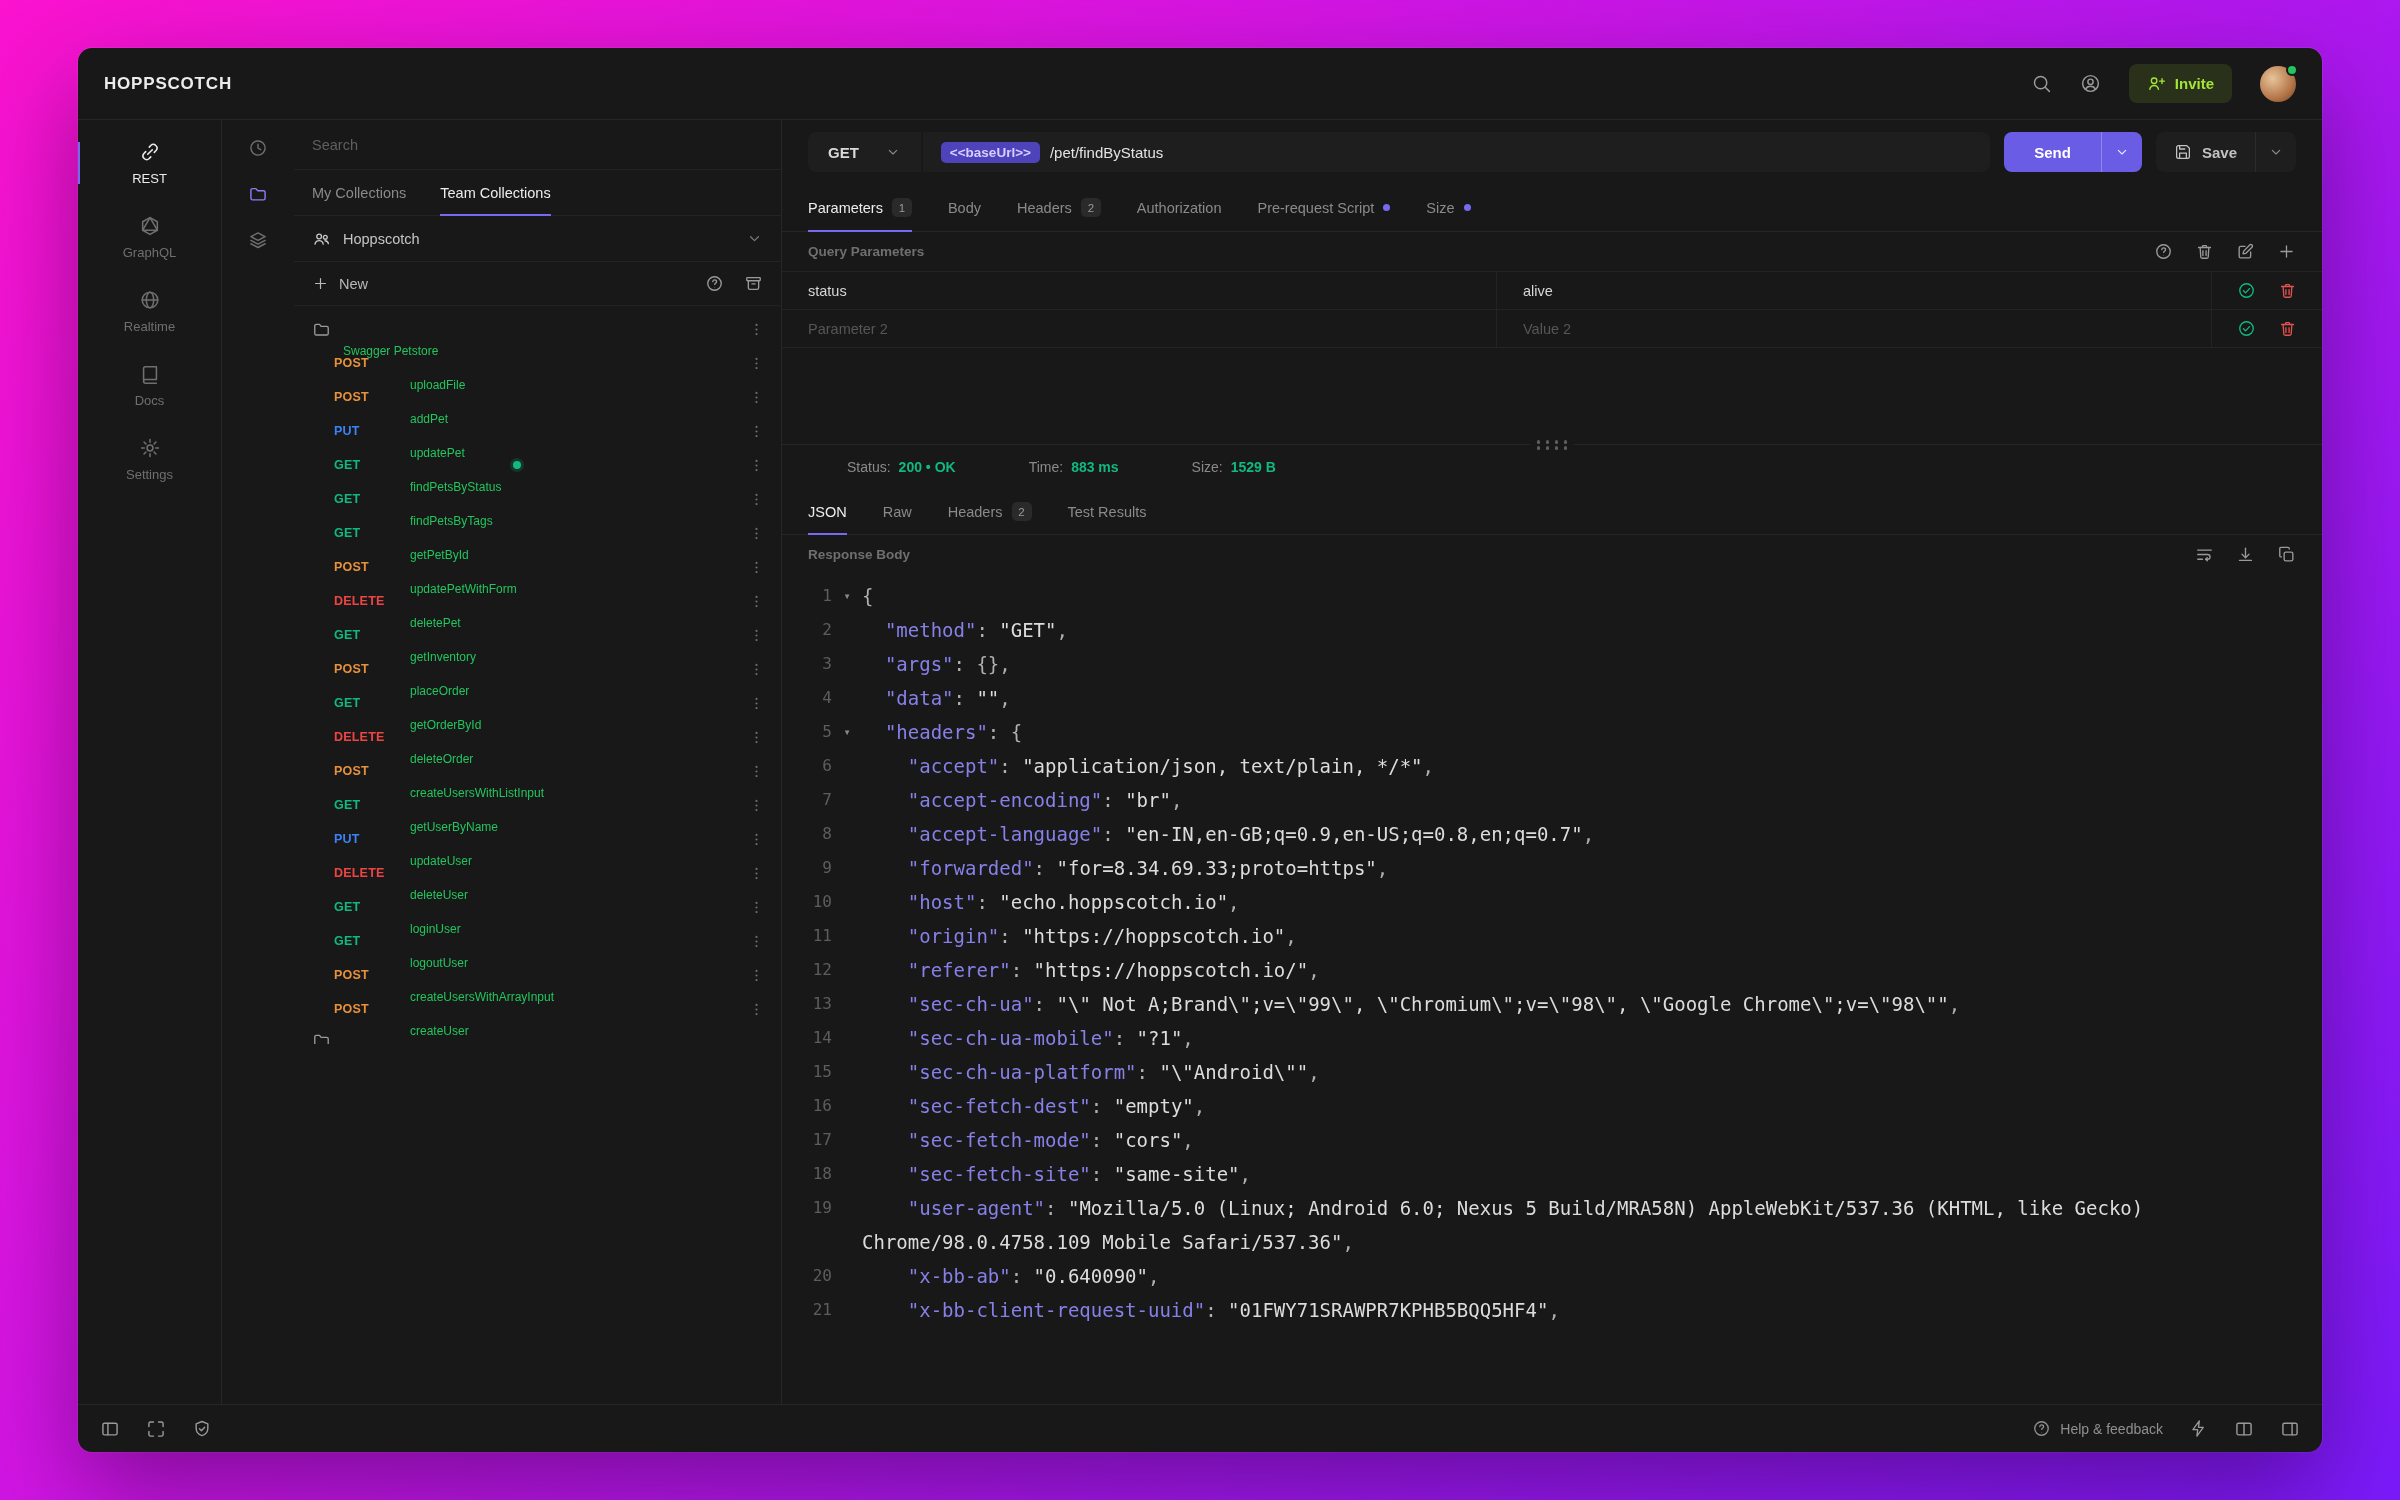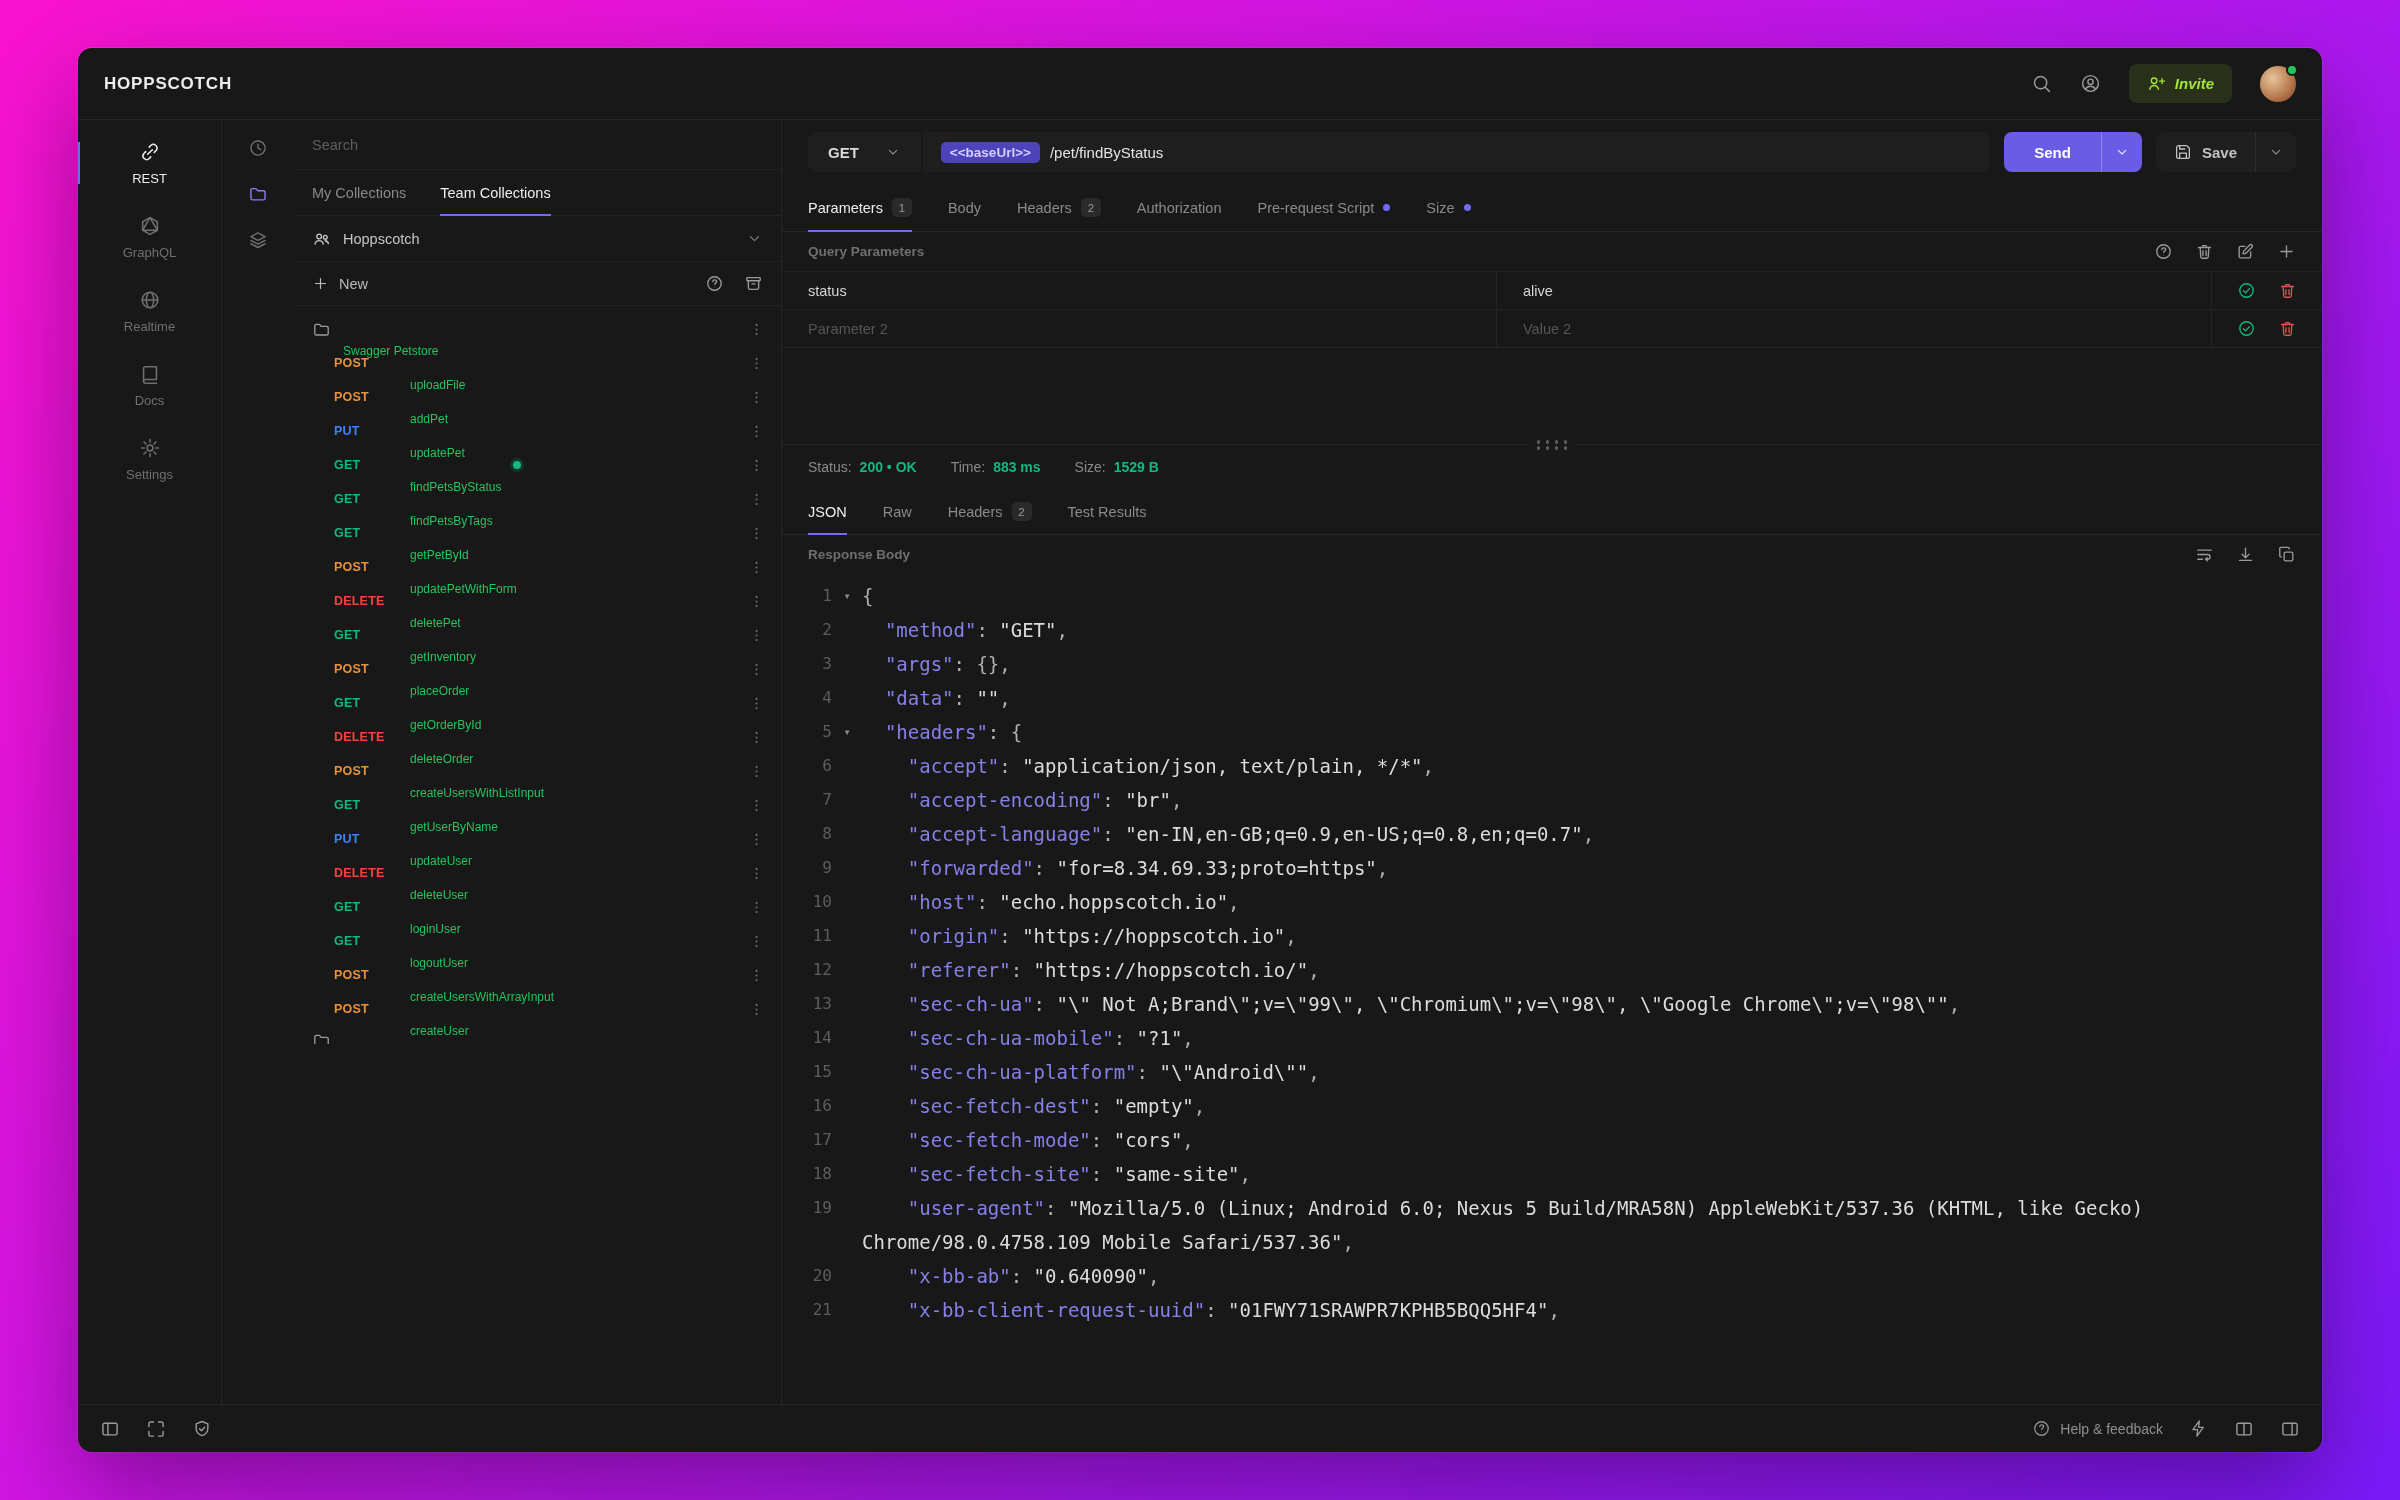--- a/index.html
+++ b/index.html
@@ -12,21 +12,21 @@
 
   .ic { fill:none; stroke:currentColor; stroke-width:1.7; stroke-linecap:round; stroke-linejoin:round; display:block; }
 
   
   .topbar { height:72px; flex:none; display:flex; align-items:center; justify-content:space-between;
     padding:0 26px; border-bottom:1px solid #262626; }
   .logo { font-size:17px; font-weight:700; letter-spacing:.8px; color:#ececec; }
   .topbar-right { display:flex; align-items:center; gap:28px; }
   .icon-btn { background:none; border:none; color:#9a9a9a; display:flex; align-items:center; justify-content:center; padding:0; cursor:pointer; }
   .invite-btn { display:flex; align-items:center; gap:9px; background:rgba(163,230,53,.12); color:#a3e635;
-    border:none; border-radius:8px; padding:10px 18px; font-size:15px; font-weight:600; font-family:inherit; cursor:pointer;font-style:italic; }
+    border:none; border-radius:8px; padding:10px 18px; font-size:15px; font-weight:600; font-family:inherit; cursor:pointer; }
   .avatar { width:36px; height:36px; border-radius:50%; position:relative; cursor:pointer;
     background:radial-gradient(circle at 35% 35%, #e8c49a, #b4764a 60%, #6e4023); }
   .status-dot { position:absolute; top:-2px; right:-2px; width:12px; height:12px; border-radius:50%;
     background:#22c55e; border:2px solid #181818; }
 
   
   .app-body { flex:1; display:flex; min-height:0; }
 
   .nav-rail { width:144px; flex:none; border-right:1px solid #262626; padding-top:6px; display:flex; flex-direction:column; }
   .nav-item { height:74px; display:flex; flex-direction:column; align-items:center; justify-content:center; gap:8px;
@@ -107,21 +107,21 @@
 
   .spacer { flex:none; height:96px; }
   .splitter { flex:none; height:0; border-top:1px solid #262626; position:relative; cursor:row-resize; }
   .grip { position:absolute; top:-6px; left:50%; transform:translateX(-50%); width:44px; height:12px; background:#181818;
     display:grid; grid-template-columns:repeat(4,4px); grid-template-rows:repeat(2,4px); gap:2px 5px;
     align-content:center; justify-content:center; }
   .grip i { width:3.5px; height:3.5px; border-radius:50%; background:#5f5f5f; }
 
   .response { flex:1; display:flex; flex-direction:column; min-height:0; }
   .resp-status { height:44px; flex:none; display:flex; align-items:center; padding:0 26px; font-size:14px; }
-  .stat { display:flex; gap:8px; margin-right:34px; }
+  .stat { display:flex; gap:8px; margin-right:34px;margin-left:39px; }
   .stat .lbl { color:#8a8a8a; }
   .stat .val { color:#10b981; font-weight:600; }
   .resp-body-header { height:38px; flex:none; display:flex; align-items:center; justify-content:space-between; padding:0 26px; }
 
   .code { flex:1; overflow:hidden; padding:6px 0 0 6px; font-family:"DejaVu Sans Mono", monospace;
     font-size:19px; line-height:34px; cursor:text; }
   .code-line { display:flex; align-items:flex-start; }
   .gutter { width:44px; flex:none; text-align:right; color:#5d5d5d; font-size:16px; user-select:none; }
   .fold { width:30px; flex:none; text-align:center; color:#8a8a8a; font-size:12px; user-select:none; }
   .code-content { flex:1; white-space:pre-wrap; overflow-wrap:anywhere; color:#c9c9c9; padding-right:24px; }

